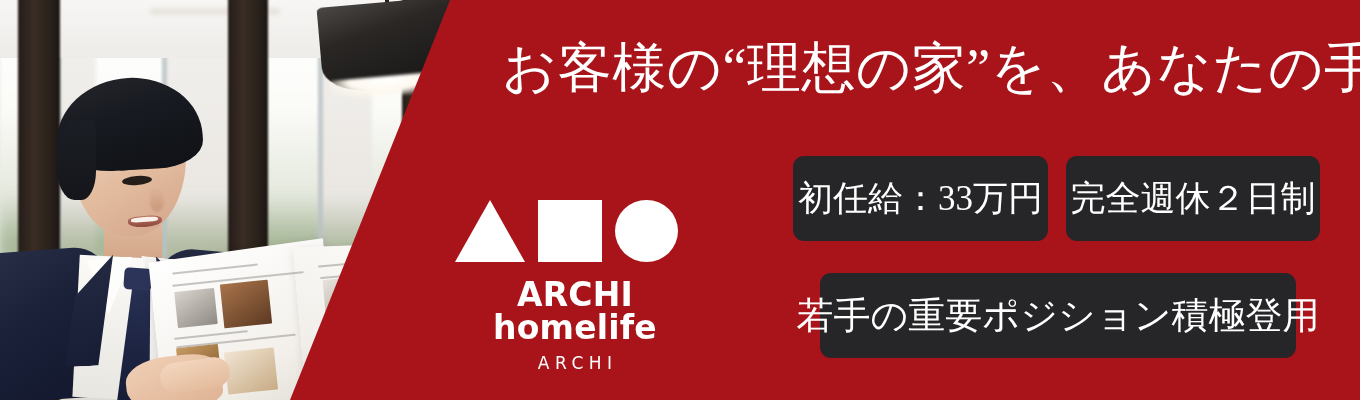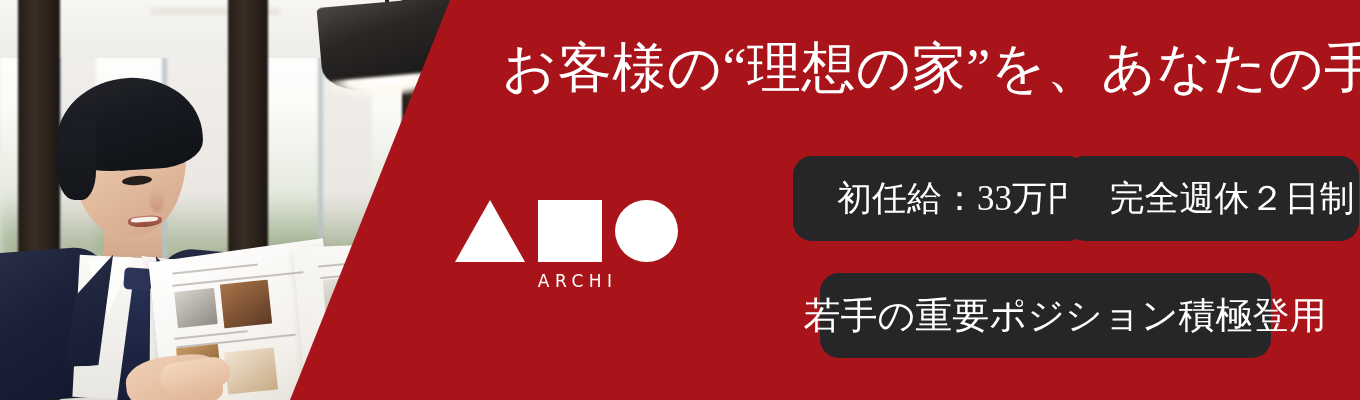--- a/index.html
+++ b/index.html
@@ -353,32 +353,31 @@
     font-weight: 500;
     letter-spacing: 5.5px;
     text-indent: 5.5px;
     line-height: 1;
   }
 
   
   .badge {
     position: absolute;
     background: var(--badge-bg, #262628);
-    border-radius: 19px;
+    border-radius: 11px;
     color: #ffffff;
     font-family: "Liberation Serif", "DejaVu Serif", serif;
     display: flex;
     align-items: center;
     justify-content: center;
     white-space: nowrap;
-    padding-left: 39px;
   }
   .badge-1 { left: 793px;  top: 156px; width: 255px; height: 85px; font-size: 35px; }
   .badge-2 { left: 1066px; top: 156px; width: 254px; height: 85px; font-size: 35px; }
-  .badge-3 { left: 820px;  top: 273px; width: 412px; height: 85px; font-size: 37px; }
+  .badge-3 { left: 820px;  top: 273px; width: 476px; height: 85px; font-size: 37px; }
 </style>
 </head>
 <body>
 
 <div id="banner" style="--brand-red: #a81419; --badge-bg: #262628;">
 
   <div class="photo">
     <div class="ph-layer ph-room"></div>
     <div class="ph-layer ph-glass ph-g1"></div>
     <div class="ph-layer ph-glass ph-g2"></div>
@@ -443,20 +442,21 @@
   <div class="red-panel"></div>
 
   <div class="headline">お客様の“理想の家”を、あなたの手で。</div>
 
   <div class="logo">
     <div class="logo-shapes">
       <div class="lg-tri"></div>
       <div class="lg-sq"></div>
       <div class="lg-ci"></div>
     </div>
+    <div class="logo-word">ARCHI homelife</div>
     <div class="logo-sub">ARCHI</div>
   </div>
 
   <div class="badge badge-1">初任給：33万円</div>
   <div class="badge badge-2">完全週休２日制</div>
   <div class="badge badge-3">若手の重要ポジション積極登用</div>
 
 </div>
 
 </body></html>

